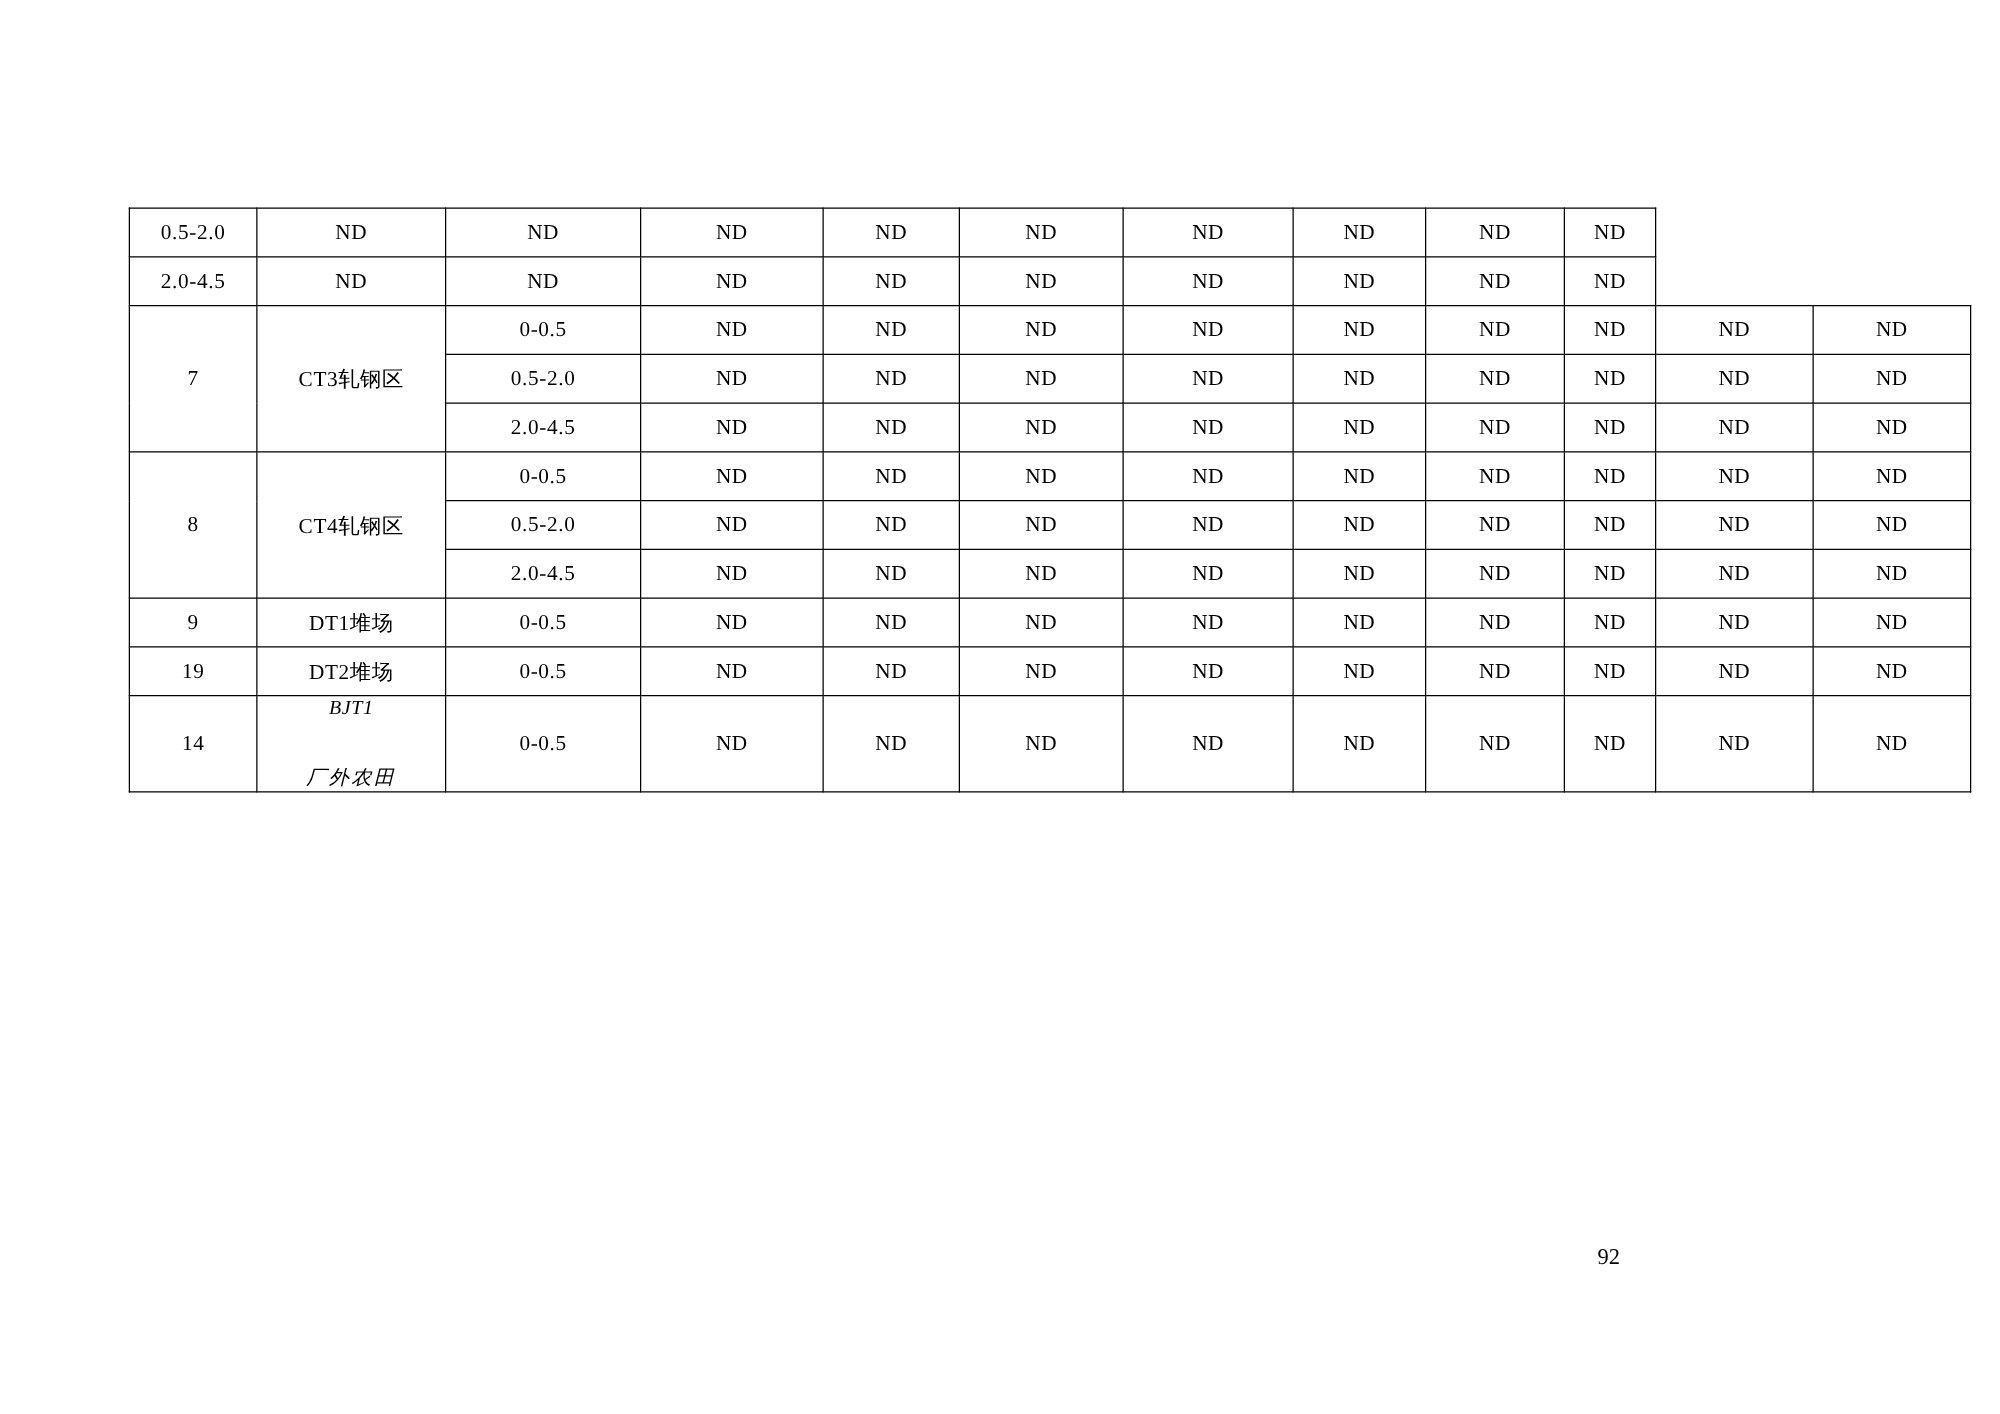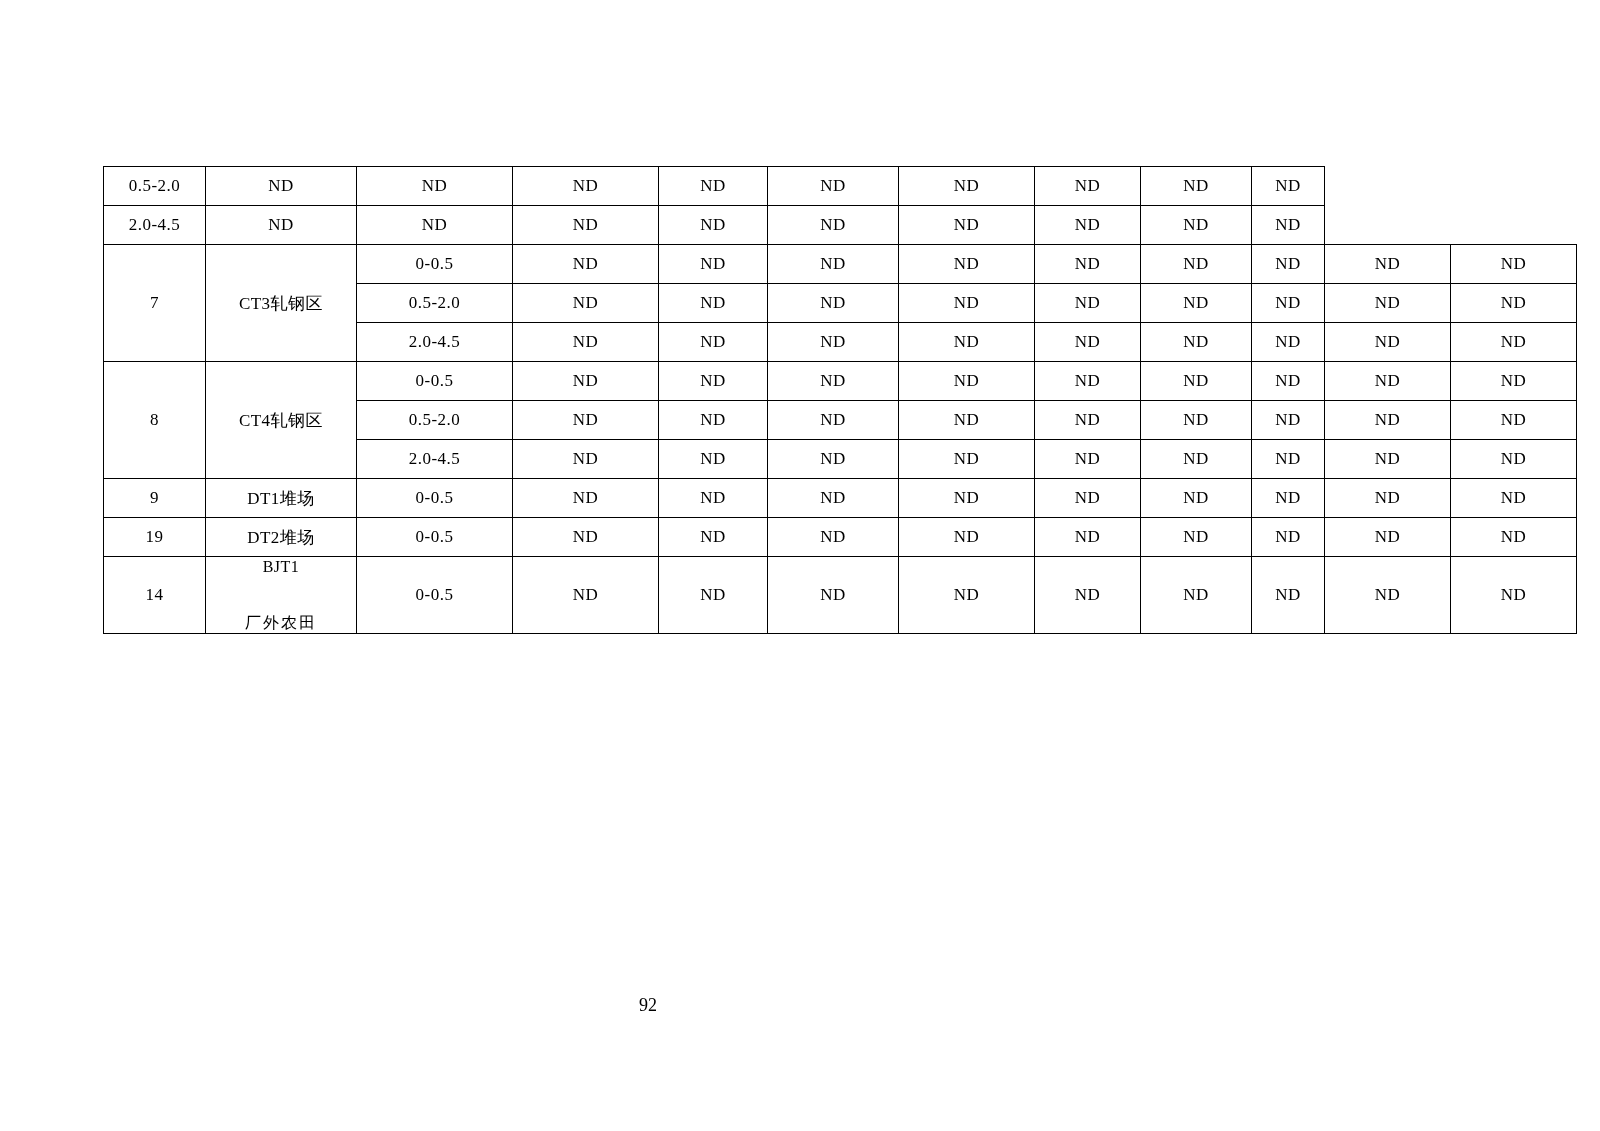--- a/index.html
+++ b/index.html
@@ -54,31 +54,32 @@
   td.col-v7 { width: 105px; }
   td.col-v8 { width: 110px; }
   td.col-v9 { width: 72px; }
   .val {
     font-size: 16px;
     letter-spacing: 0.3px;
   }
   .site-two-line {
     line-height: 1.25;
     font-size: 16px;
+    font-style: italic;
   }
   .site-two-line .line2 {
     letter-spacing: 2px;
     margin-top: 36px;
   }
   .page-number {
     position: absolute;
     left: 0;
     top: 995px;
     width: 1296px;
-    text-align: center;
+    text-align: right;
     font-size: 18px;
     font-family: "Liberation Serif", serif;
   }
 </style>
 </head>
 <body>
 
 <div class="page">
 
   <div class="table-wrap">

